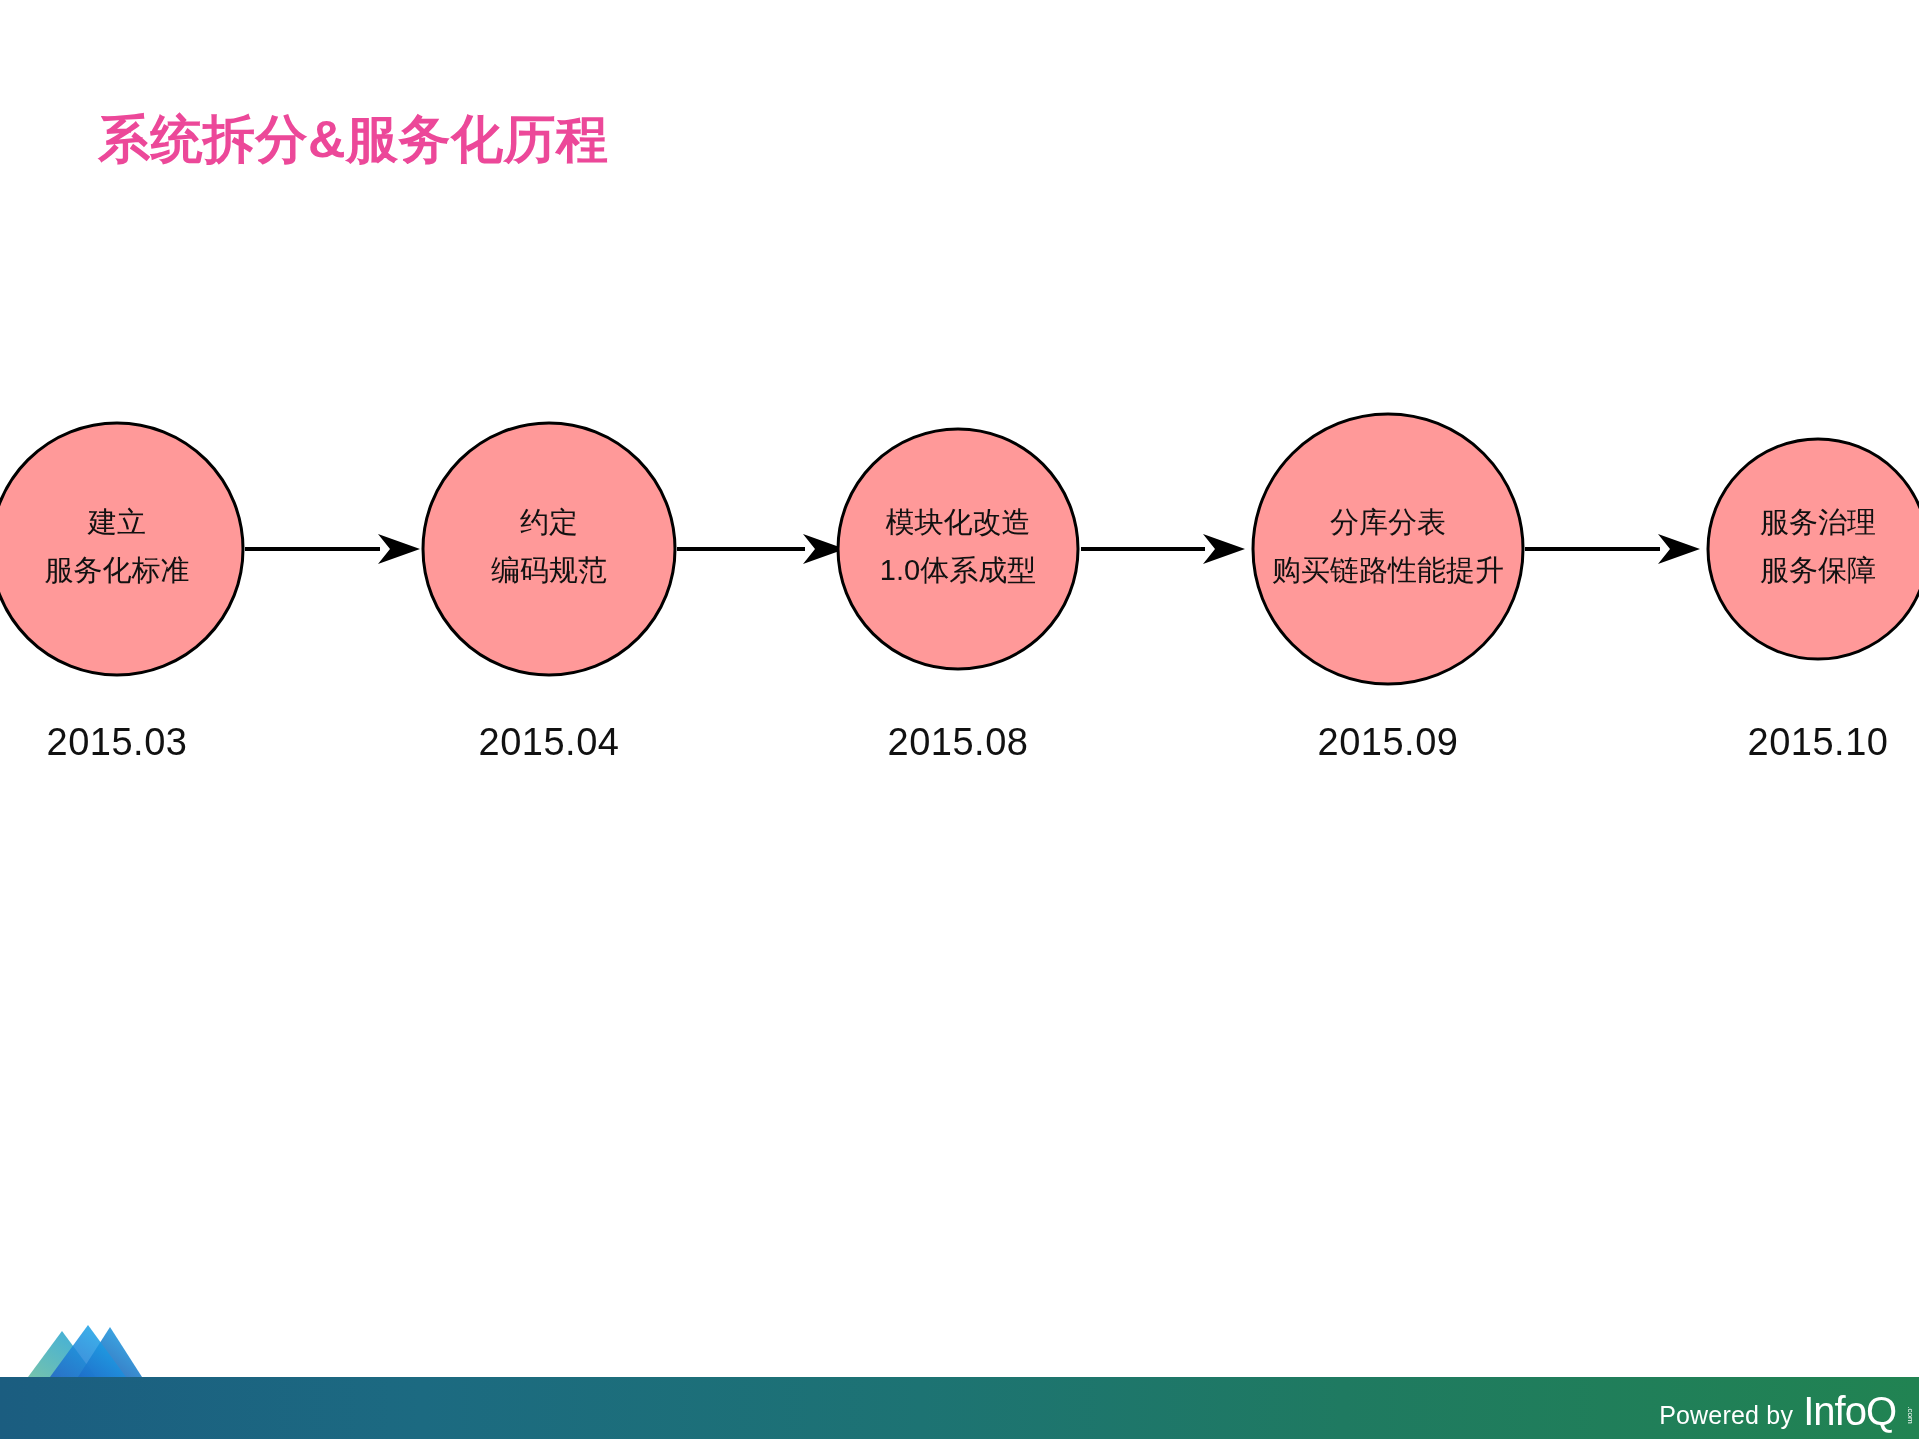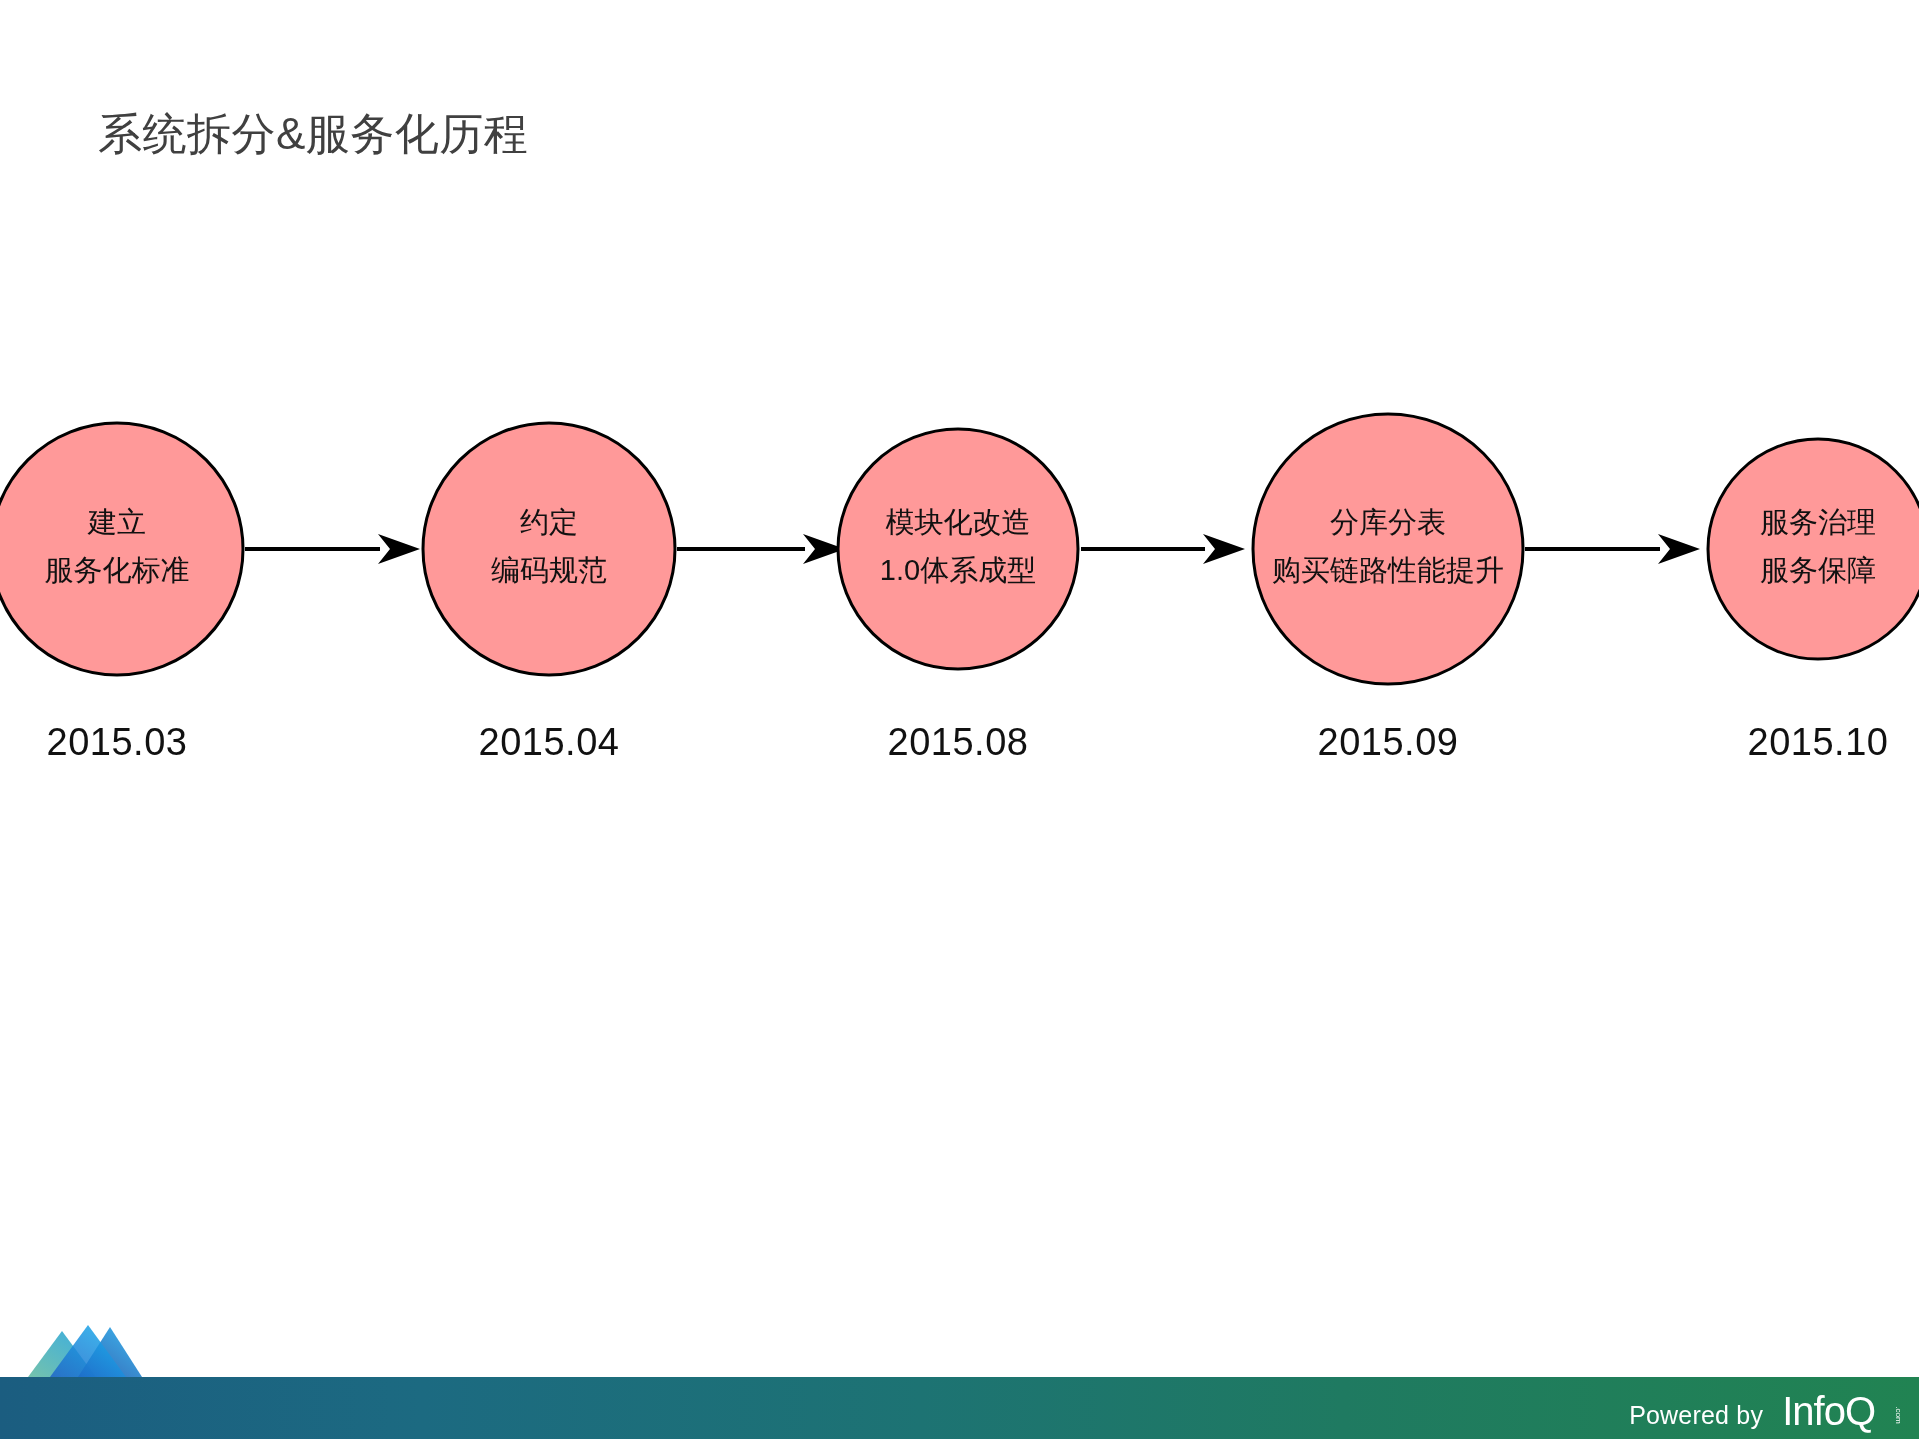--- a/index.html
+++ b/index.html
@@ -14,26 +14,26 @@
     overflow: hidden;
     font-family: "Liberation Sans", "DejaVu Sans", sans-serif;
     -webkit-font-smoothing: antialiased;
   }
 
   
   #slide-title {
     position: absolute;
     left: 98px;
     top: 108px;
-    font-size: 44px;
+    font-size: 52px;
     line-height: 1.2;
-    color: #404040;
+    color: #ec4899;
     letter-spacing: 0.5px;
     white-space: nowrap;
-    font-weight: 400;
+    font-weight: 700;
   }
 
   
   #diagram {
     position: absolute;
     left: 0;
     top: 0;
     width: 1919px;
     height: 1439px;
     pointer-events: none;
@@ -81,25 +81,25 @@
   }
   #footer-logo {
     position: absolute;
     left: 10px;
     bottom: 62px;
     width: 160px;
     height: 60px;
   }
   #powered-by {
     position: absolute;
-    right: 16px;
+    right: 4px;
     bottom: 8px;
     display: flex;
     align-items: flex-end;
-    gap: 19px;
+    gap: 10px;
     color: #ffffff;
   }
   #powered-by .pb-text {
     font-size: 25px;
     line-height: 1;
     font-weight: 400;
     padding-bottom: 3px;
     letter-spacing: 0.2px;
   }
   #powered-by .pb-brand {

